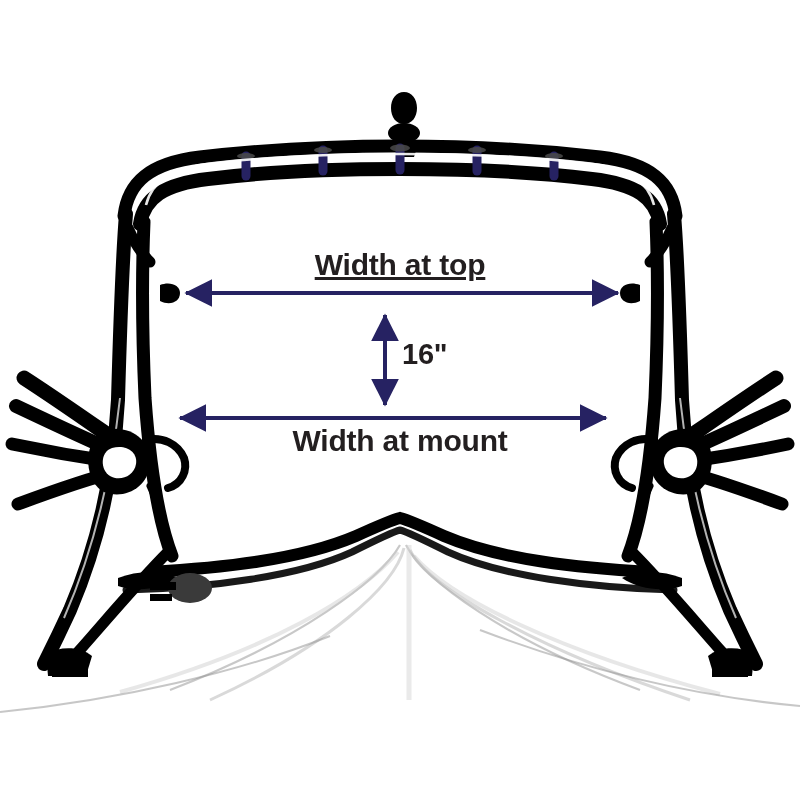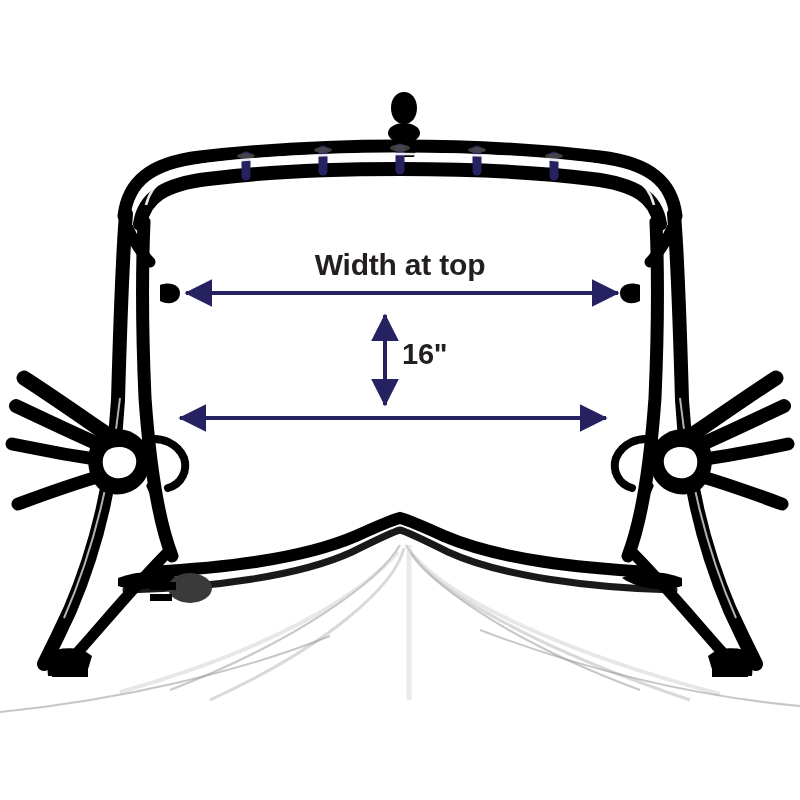--- a/index.html
+++ b/index.html
@@ -207,18 +207,19 @@
     <g>
       <line x1="180" y1="418" x2="606" y2="418" stroke="#262262" stroke-width="4" marker-start="url(#ah-left)" marker-end="url(#ah-right)"></line>
     </g>
 
     <g>
       <line x1="385" y1="315" x2="385" y2="405" stroke="#262262" stroke-width="4" marker-start="url(#ah-left)" marker-end="url(#ah-right)"></line>
     </g>
 
   </svg>
 
-  <div class="dim-label" id="label-top" style="color: rgb(35, 31, 32);">Width at top</div>
+  <div class="dim-label" id="label-top" style="color: rgb(35, 31, 32); text-decoration: underline;">Width at top</div>
 
   <div class="dim-label" id="label-height" style="color: rgb(35, 31, 32);">16"</div>
 
+  <div class="dim-label" id="label-mount" style="color: rgb(35, 31, 32);">Width at mount</div>
 
 </div>
 
 </body></html>

